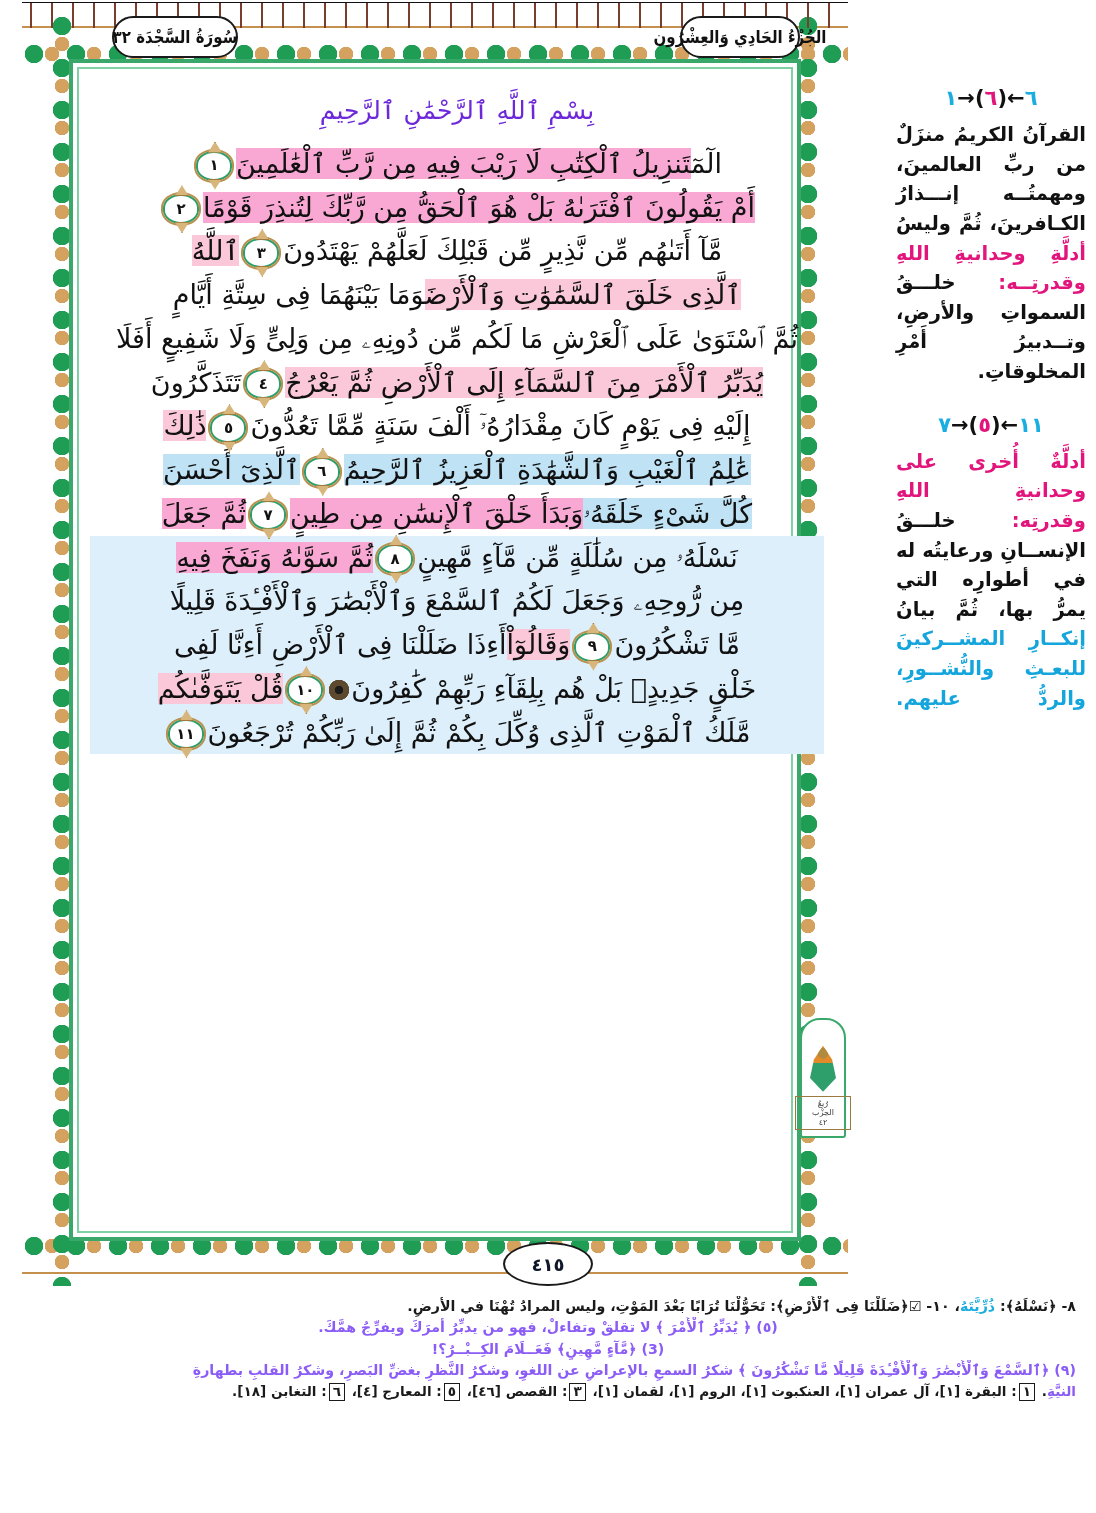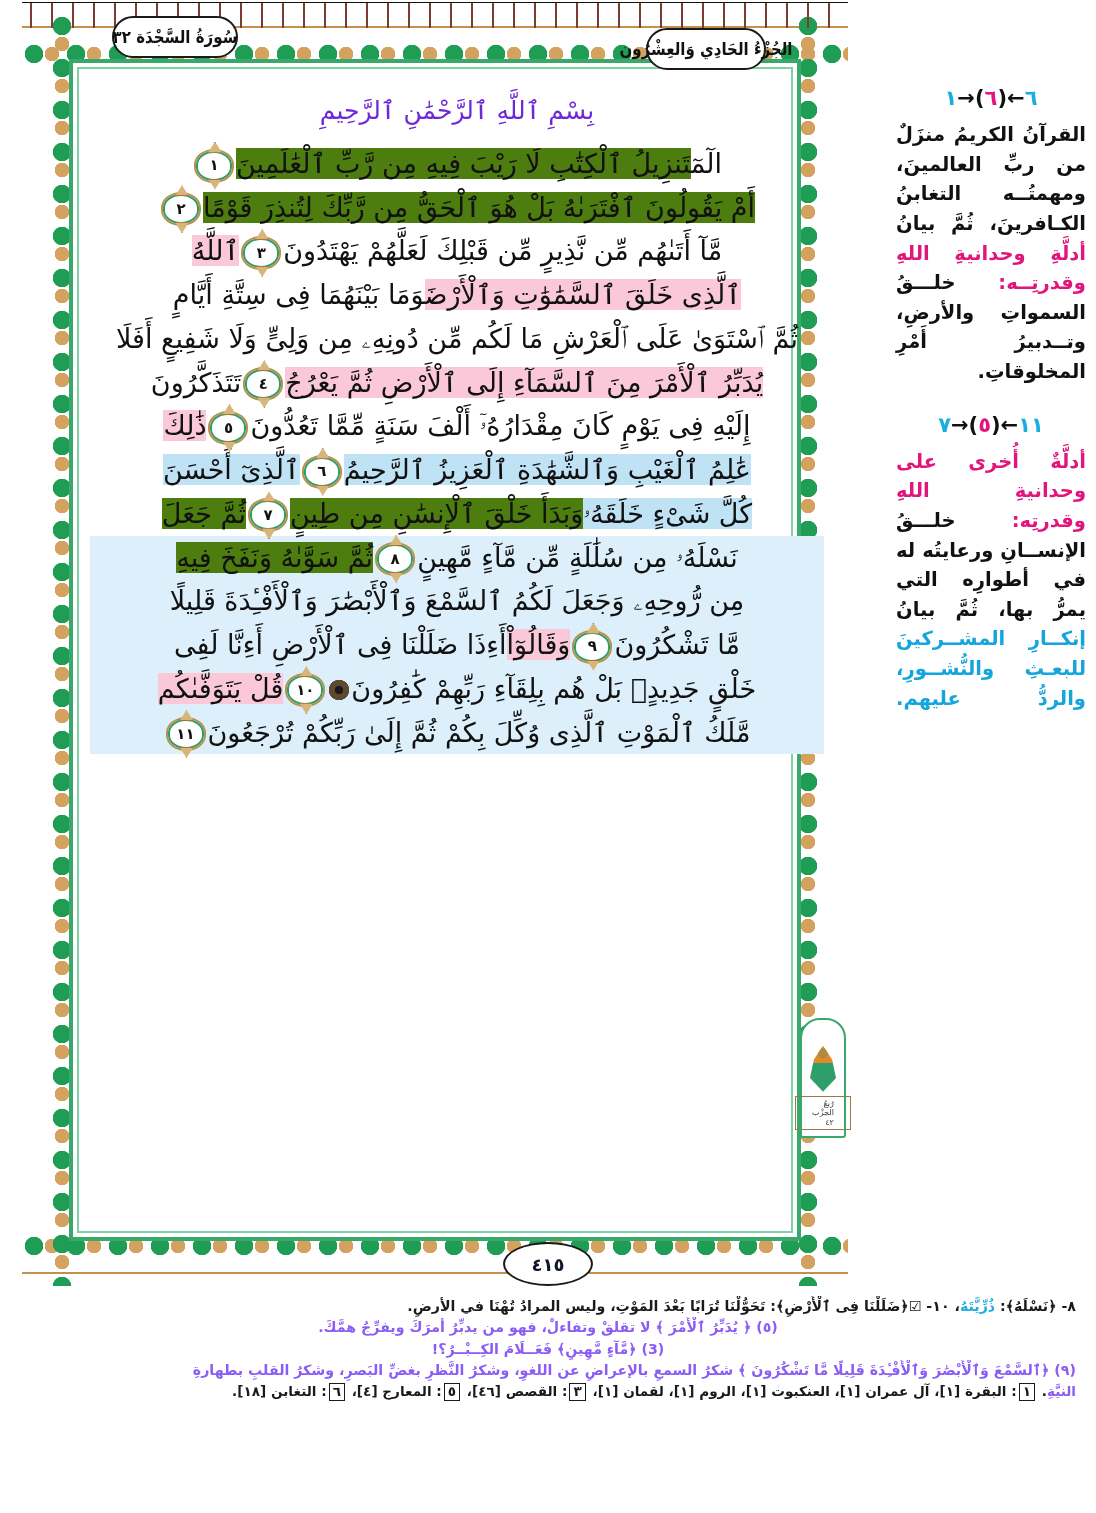--- a/index.html
+++ b/index.html
@@ -79,21 +79,21 @@
     border-radius: 21px / 21px;
     display: flex; align-items: center; justify-content: center;
     z-index: 6;
   }
   .cartouche span {
     font-size: 15px; font-weight: bold; color: #111;
     letter-spacing: -0.5px; white-space: nowrap;
     transform: scaleY(1.15);
   }
   #surah-cartouche { left: 112px; top: 16px; width: 126px; }
-  #juz-cartouche   { left: 646px; top: 16px; width: 120px; margin-top: 12px; }
+  #juz-cartouche   { left: 680px; top: 16px; width: 120px; }
 
   
   #quran-area {
     position: absolute;
     left: 76px; top: 70px;
     width: 762px; height: 1150px;
     padding: 8px 14px 0 14px;
     text-align: center;
     z-index: 4;
   }
@@ -109,21 +109,21 @@
   .ayah-line {
     font-size: 27px;
     line-height: 1.62;
     color: #111;
     text-align: center;
     white-space: nowrap;
     font-family: "DejaVu Sans", "Liberation Serif", serif;
     direction: rtl;
   }
 
-  .hl-yellow { background: #4d7c0f; }
+  .hl-yellow { background: #f9a8d4; }
   .hl-pink   { background: #fbc8da; }
   .hl-blue   { background: #bfe2f5; }
   .hl-none   { background: transparent; }
 
   .block-blue-bg { background: #ddeffb; }
 
   
   .ayah-num {
     display: inline-block;
     position: relative;
@@ -179,21 +179,21 @@
     width: 26px; height: 46px;
     background:
       radial-gradient(circle at 50% 16%, #b08a3d 0 5px, transparent 5.5px),
       linear-gradient(180deg, #e08a2b 0 38%, #2e9e6b 38% 100%);
     clip-path: polygon(50% 0, 85% 30%, 100% 70%, 50% 100%, 0 70%, 15% 30%);
     margin-bottom: 4px;
   }
   #hizb-marker .label {
     border: 1px solid #9a7a3e;
     font-size: 8px; line-height: 1.18;
-    padding: 2px 16px; text-align: right; color: #3a3a3a;
+    padding: 2px 16px; text-align: center; color: #3a3a3a;
   }
 
   
   #page-number {
     position: absolute;
     left: 50%; transform: translateX(-50%);
     top: 1242px;
     width: 90px; height: 44px;
     background: #ffffff;
     border: 2px solid #1a1a1a;
@@ -313,21 +313,21 @@
       <div>الحِزْب</div>
       <div>٤٢</div>
     </div>
   </div>
 
   <div id="page-number">٤١٥</div>
 
   <div id="margin-col">
       <div class="margin-block">
         <div class="range-header"><span class="rn-end">٦</span><span class="arrow">←</span><span class="arrow">(</span><span class="rn-count">٦</span><span class="arrow">)</span><span class="arrow">→</span><span class="rn-start">١</span></div>
-        <div class="margin-text"><span class="">القرآنُ الكريمُ منزَلٌ من ربِّ العالمينَ، ومهمتُــه التغابنُ الكـافرينَ، ثُمَّ بيانُ </span><span class="t-pink">أدلَّةِ وحدانيةِ اللهِ وقدرتِــه: </span><span class="">خلـــقُ السمواتِ والأرضِ، وتــدبيرُ أَمْرِ المخلوقاتِ.</span></div>
+        <div class="margin-text"><span class="">القرآنُ الكريمُ منزَلٌ من ربِّ العالمينَ، ومهمتُــه إنـــذارُ الكـافرينَ، ثُمَّ وليسُ </span><span class="t-pink">أدلَّةِ وحدانيةِ اللهِ وقدرتِــه: </span><span class="">خلـــقُ السمواتِ والأرضِ، وتــدبيرُ أَمْرِ المخلوقاتِ.</span></div>
       </div>
       <div class="margin-block">
         <div class="range-header"><span class="rn-end">١١</span><span class="arrow">←</span><span class="arrow">(</span><span class="rn-count">٥</span><span class="arrow">)</span><span class="arrow">→</span><span class="rn-start">٧</span></div>
         <div class="margin-text"><span class="t-pink">أدلَّةٌ أُخرى على وحدانيةِ اللهِ وقدرتِه: </span><span class="">خلـــقُ الإنســانِ ورعايتُه له في أطوارِه التي يمرُّ بها، ثُمَّ بيانُ </span><span class="t-cyan">إنكــارِ المشــركينَ للبعـثِ والنُّشــورِ، والردُّ عليهم.</span></div>
       </div>
     </div>
 
   <div id="footnotes">
       <div class="fn-line rightal"><span>٨- </span><span>﴿نَسْلَهُ﴾: </span><span class=" fn-blue">ذُرِّيَّتَهُ</span><span>، ١٠- </span><span>☑</span><span>﴿ضَلَلْنَا فِى ٱلْأَرْضِ﴾: تَحَوُّلْنَا تُرَابًا بَعْدَ المَوْتِ، وليس المرادُ تُهْنَا في الأرضِ.</span></div>
       <div class="fn-line center"><span class=" fn-pink">(٥) ﴿ يُدَبِّرُ ٱلْأَمْرَ ﴾ لا تقلقْ وتفاءلْ، فهو من يدبِّرُ أمرَكَ ويفرِّجُ همَّكَ.</span></div>

